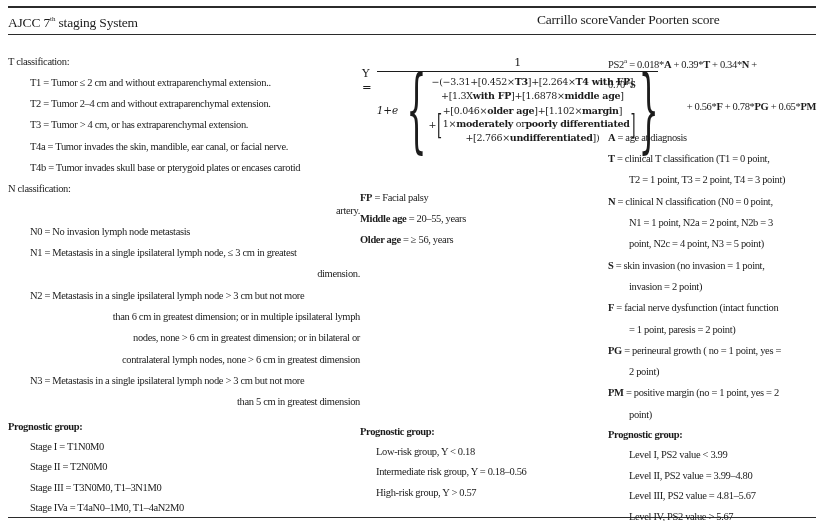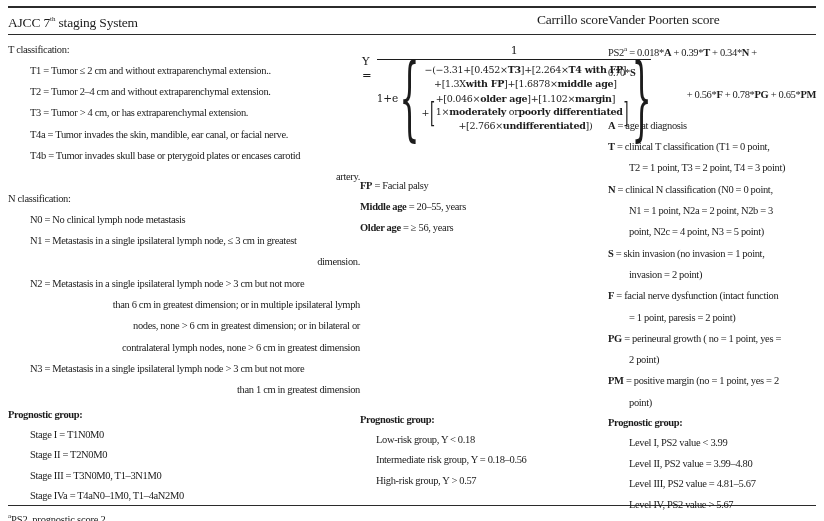--- a/index.html
+++ b/index.html
@@ -7,21 +7,21 @@
     width:824px;height:521px;background:#ffffff;color:#1c1c1c;
     font-family:"Liberation Serif", serif;overflow:hidden;
   }
   .sheet{padding:6px 8px 0 8px;}
   .rule{border:0;border-top:1px solid #2b2b2b;margin:0;height:0;}
   .rule.thick{border-top-width:2px;}
   .hdr{display:flex;font-weight:normal;font-size:13.5px;letter-spacing:-0.2px;line-height:15px;padding:4px 0 4px 0;}
   .hA{width:352px;}
   .hB{width:248px;text-align:right;}
   .hC{flex:1;}
-  .content{display:flex;padding-top:4px;height:466px;font-size:10.5px;letter-spacing:-0.35px;}
+  .content{display:flex;padding-top:16px;height:466px;font-size:10.5px;letter-spacing:-0.35px;}
   .col{line-height:21.3px;}
   .colA{width:352px;--i1:22px;--i2:52px;}
   .colB{width:248px;--i1:16px;--i2:32px;}
   .colC{flex:1;--i1:21px;--i2:33px;}
   .upper{min-height:366px;}
   .line{white-space:nowrap;}
   .line.i1{padding-left:var(--i1);}
   .line.i2{padding-left:var(--i2);text-align:right;}
   .line.gap{margin-top:10px;}
   .prog .line{line-height:20.4px;}
@@ -31,21 +31,21 @@
 
   
   .formula{
     display:flex;align-items:flex-start;margin:5px 0 40px 2px;
     font-family:"DejaVu Serif", serif;font-size:9.5px;letter-spacing:-0.3px;line-height:normal;
   }
   .flhs{font-size:11.5px;padding-top:10px;margin-right:5px;letter-spacing:0;}
   .frac{display:flex;flex-direction:column;align-items:center;flex:0 1 auto;}
   .fnum{font-size:11px;line-height:14px;padding-bottom:1px;}
   .fden{border-top:1px solid #1c1c1c;display:flex;align-items:center;padding-top:2px;}
-  .fpre{font-size:10.5px;margin-right:1px;letter-spacing:0;}
+  .fpre{font-size:10.5px;margin-right:8px;letter-spacing:0;font-style:italic;}
   .brace{display:inline-block;font-size:32px;line-height:32px;transform:scaleY(2.85);transform-origin:center;font-weight:400;}
   .explines{display:flex;flex-direction:column;align-items:center;padding:1px 2px;}
   .expline{line-height:14.5px;white-space:nowrap;text-align:left;}
   .stackrow{display:flex;align-items:center;justify-content:center;line-height:normal;}
   .tallbr{display:inline-block;font-size:13px;line-height:13px;transform:scaleY(2.1);padding:0 1px;}
   .stack{display:flex;flex-direction:row;align-items:center;}
   .stack .sline{line-height:12.5px;white-space:nowrap;}
 </style>
 </head>
 <body>
@@ -65,31 +65,31 @@
   <div class="content">
 
     <div class="col colA">
       <div class="upper">
           <div class="line i0"><span>T classification:</span></div>
           <div class="line i1"><span>T1 = Tumor ≤ 2 cm and without extraparenchymal extension..</span></div>
           <div class="line i1"><span>T2 = Tumor 2–4 cm and without extraparenchymal extension.</span></div>
           <div class="line i1"><span>T3 = Tumor &gt; 4 cm, or has extraparenchymal extension.</span></div>
           <div class="line i1"><span>T4a = Tumor invades the skin, mandible, ear canal, or facial nerve.</span></div>
           <div class="line i1"><span>T4b = Tumor invades skull base or pterygoid plates or encases carotid</span></div>
+          <div class="line i0"><span>N classification:</span></div>
           <div class="line i2"><span>artery.</span></div>
-          <div class="line i0"><span>N classification:</span></div>
-          <div class="line i1"><span>N0 = No clinical lymph node metastasis</span></div>
+          <div class="line i1"><span>N0 = No invasion lymph node metastasis</span></div>
           <div class="line i1"><span>N1 = Metastasis in a single ipsilateral lymph node, ≤ 3 cm in greatest</span></div>
           <div class="line i2"><span>dimension.</span></div>
           <div class="line i1"><span>N2 = Metastasis in a single ipsilateral lymph node &gt; 3 cm but not more</span></div>
           <div class="line i2"><span>than 6 cm in greatest dimension; or in multiple ipsilateral lymph</span></div>
           <div class="line i2"><span>nodes, none &gt; 6 cm in greatest dimension; or in bilateral or</span></div>
           <div class="line i2"><span>contralateral lymph nodes, none &gt; 6 cm in greatest dimension</span></div>
           <div class="line i1"><span>N3 = Metastasis in a single ipsilateral lymph node &gt; 3 cm but not more</span></div>
-          <div class="line i2"><span>than 1 cm in greatest dimension</span></div>
+          <div class="line i2"><span>than 5 cm in greatest dimension</span></div>
         </div>
       <div class="prog">
           <div class="line i0"><span class="b">Prognostic group:</span></div>
           <div class="line i1"><span>Stage I = T1N0M0</span></div>
           <div class="line i1"><span>Stage II = T2N0M0</span></div>
           <div class="line i1"><span>Stage III = T3N0M0, T1–3N1M0</span></div>
           <div class="line i1"><span>Stage IVa = T4aN0–1M0, T1–4aN2M0</span></div>
         </div>
     </div>
 

